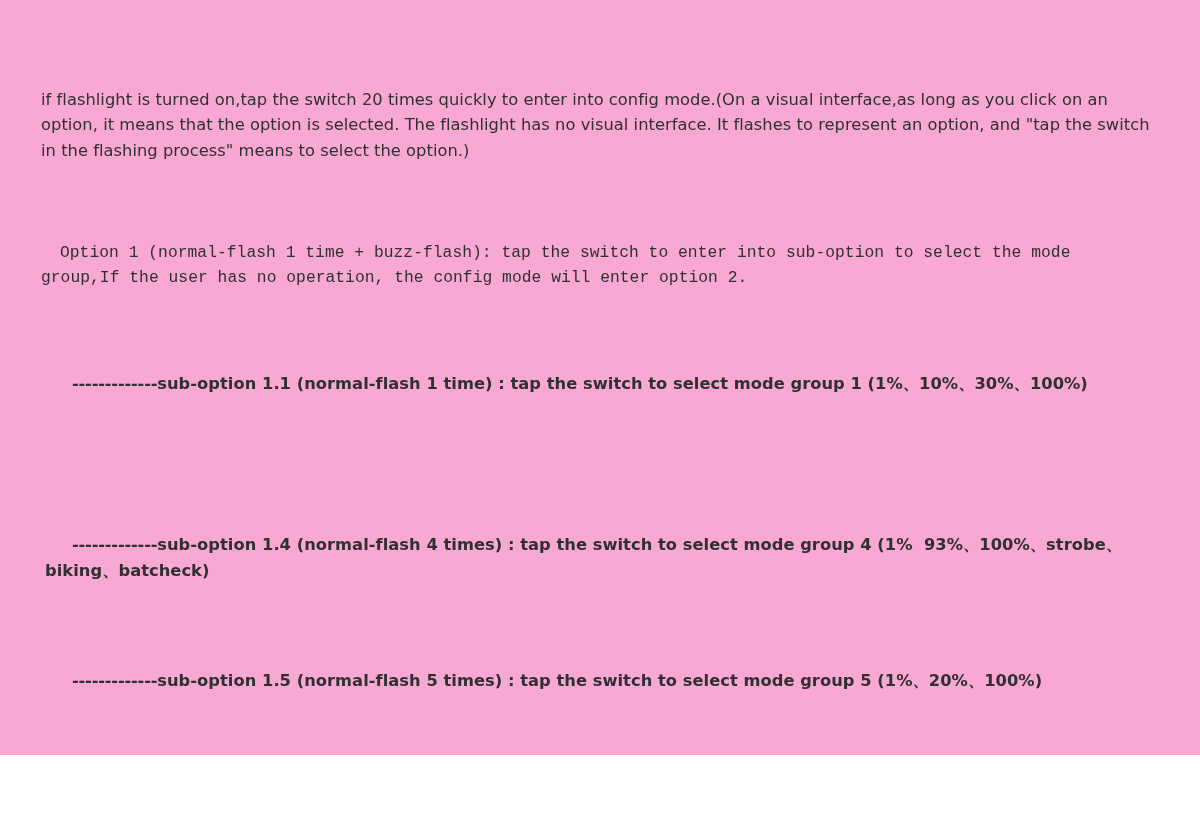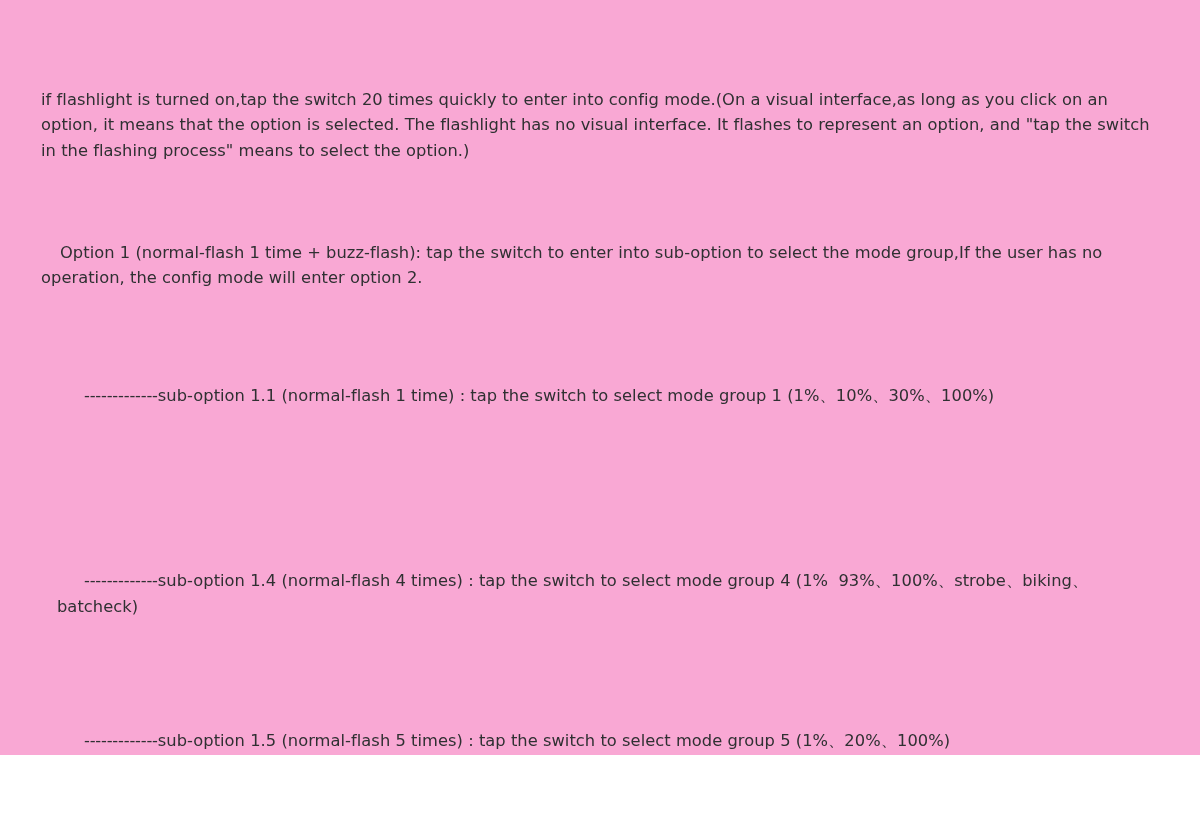--- a/index.html
+++ b/index.html
@@ -32,23 +32,25 @@
   }
   .para {
     margin: 0;
     text-indent: 0;
   }
   .intro-para {
     margin: 0 0 0 0;
   }
   .option-para {
     margin: 0;
+    font-family: Liberation Mono, monospace;
   }
   .sub-line {
-    margin: 16px;
+    margin: 4px;
+    font-weight: bold;
   }
   .dashes {
     letter-spacing: -0.2px;
   }
   .indent-opt {
     display: inline-block;
     width: 19px;
   }
   .indent-sub {
     display: inline-block;

